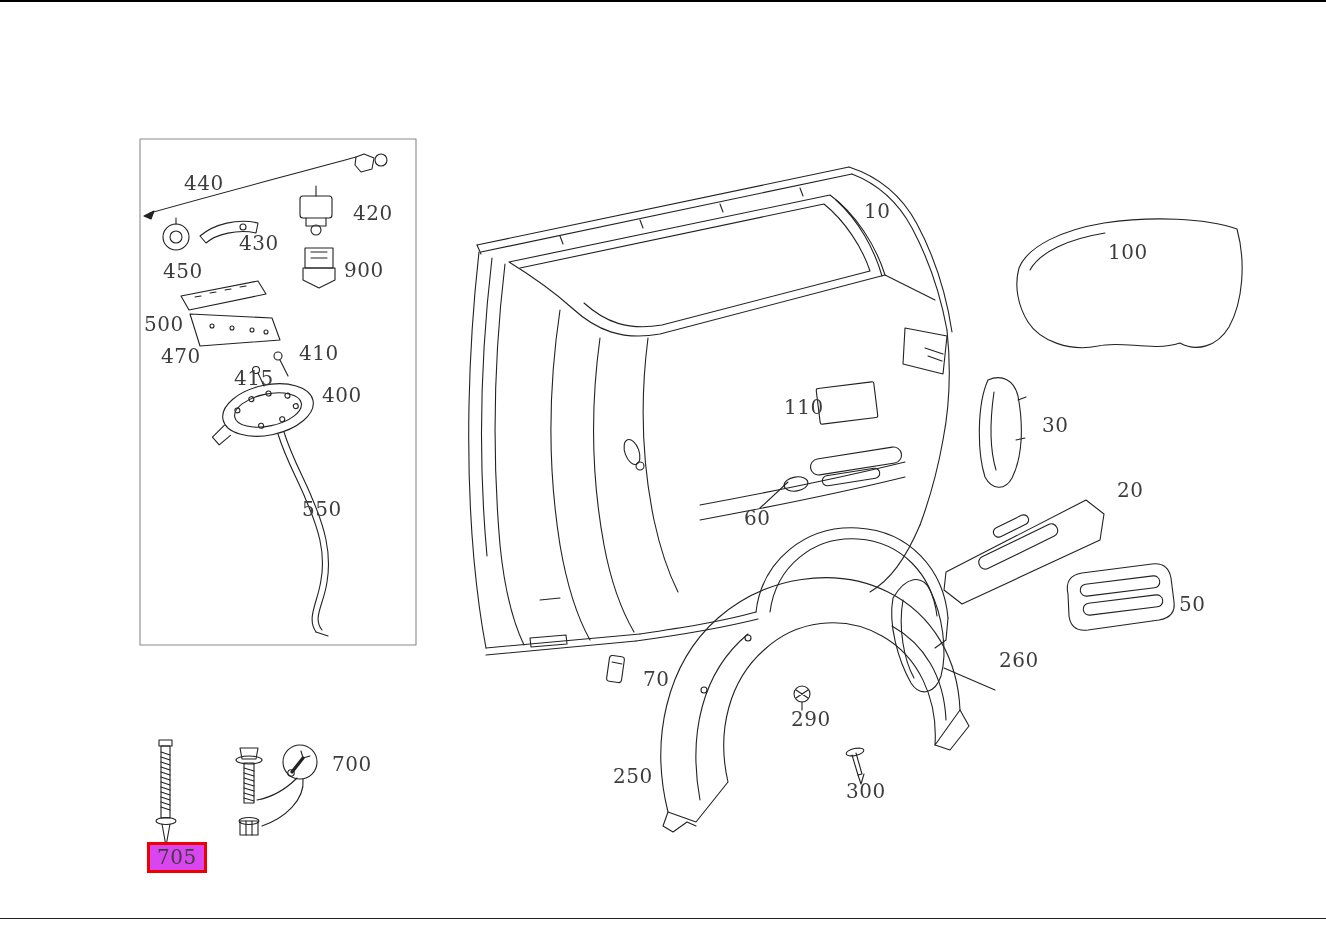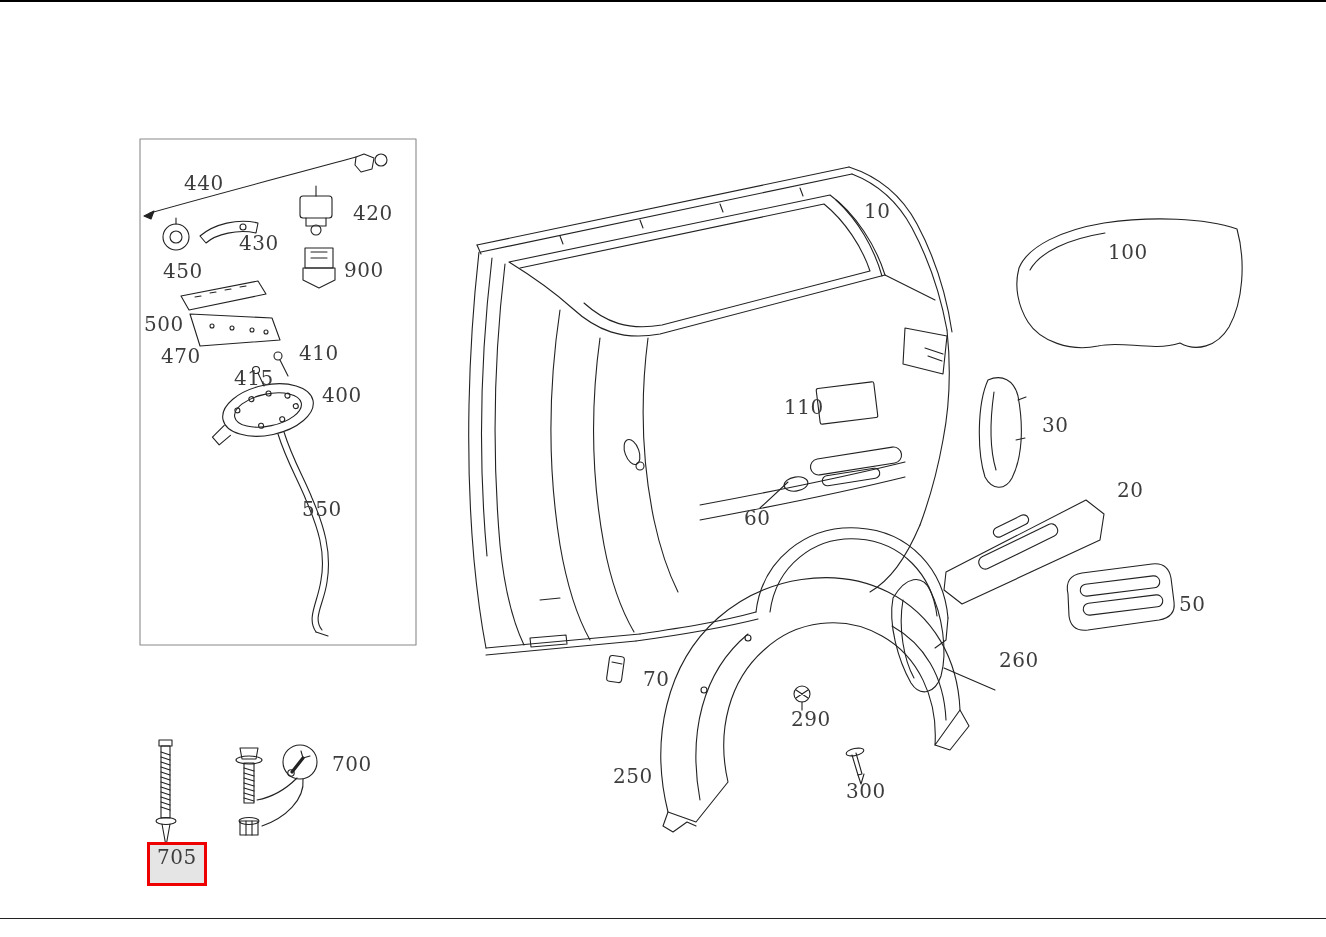--- a/index.html
+++ b/index.html
@@ -42,22 +42,22 @@
     font-size: 20px;
     line-height: 24px;
     color: #3d3d3d;
     letter-spacing: 0.5px;
     cursor: pointer;
     user-select: none;
     white-space: nowrap;
   }
   .part-label.highlighted {
     border: 3px solid #ee0000;
-    padding: 0 7px 14px 7px;
-    background: #e5e5e5;
+    padding: 0 7px 1px 7px;
+    background: #d946ef;
   }
 </style>
 </head>
 <body>
 
 <div class="stage">
   <div class="frame-top"></div>
   <div class="frame-bottom-rule"></div>
 
   <svg class="art" viewBox="0 0 1326 937" xmlns="http://www.w3.org/2000/svg">

